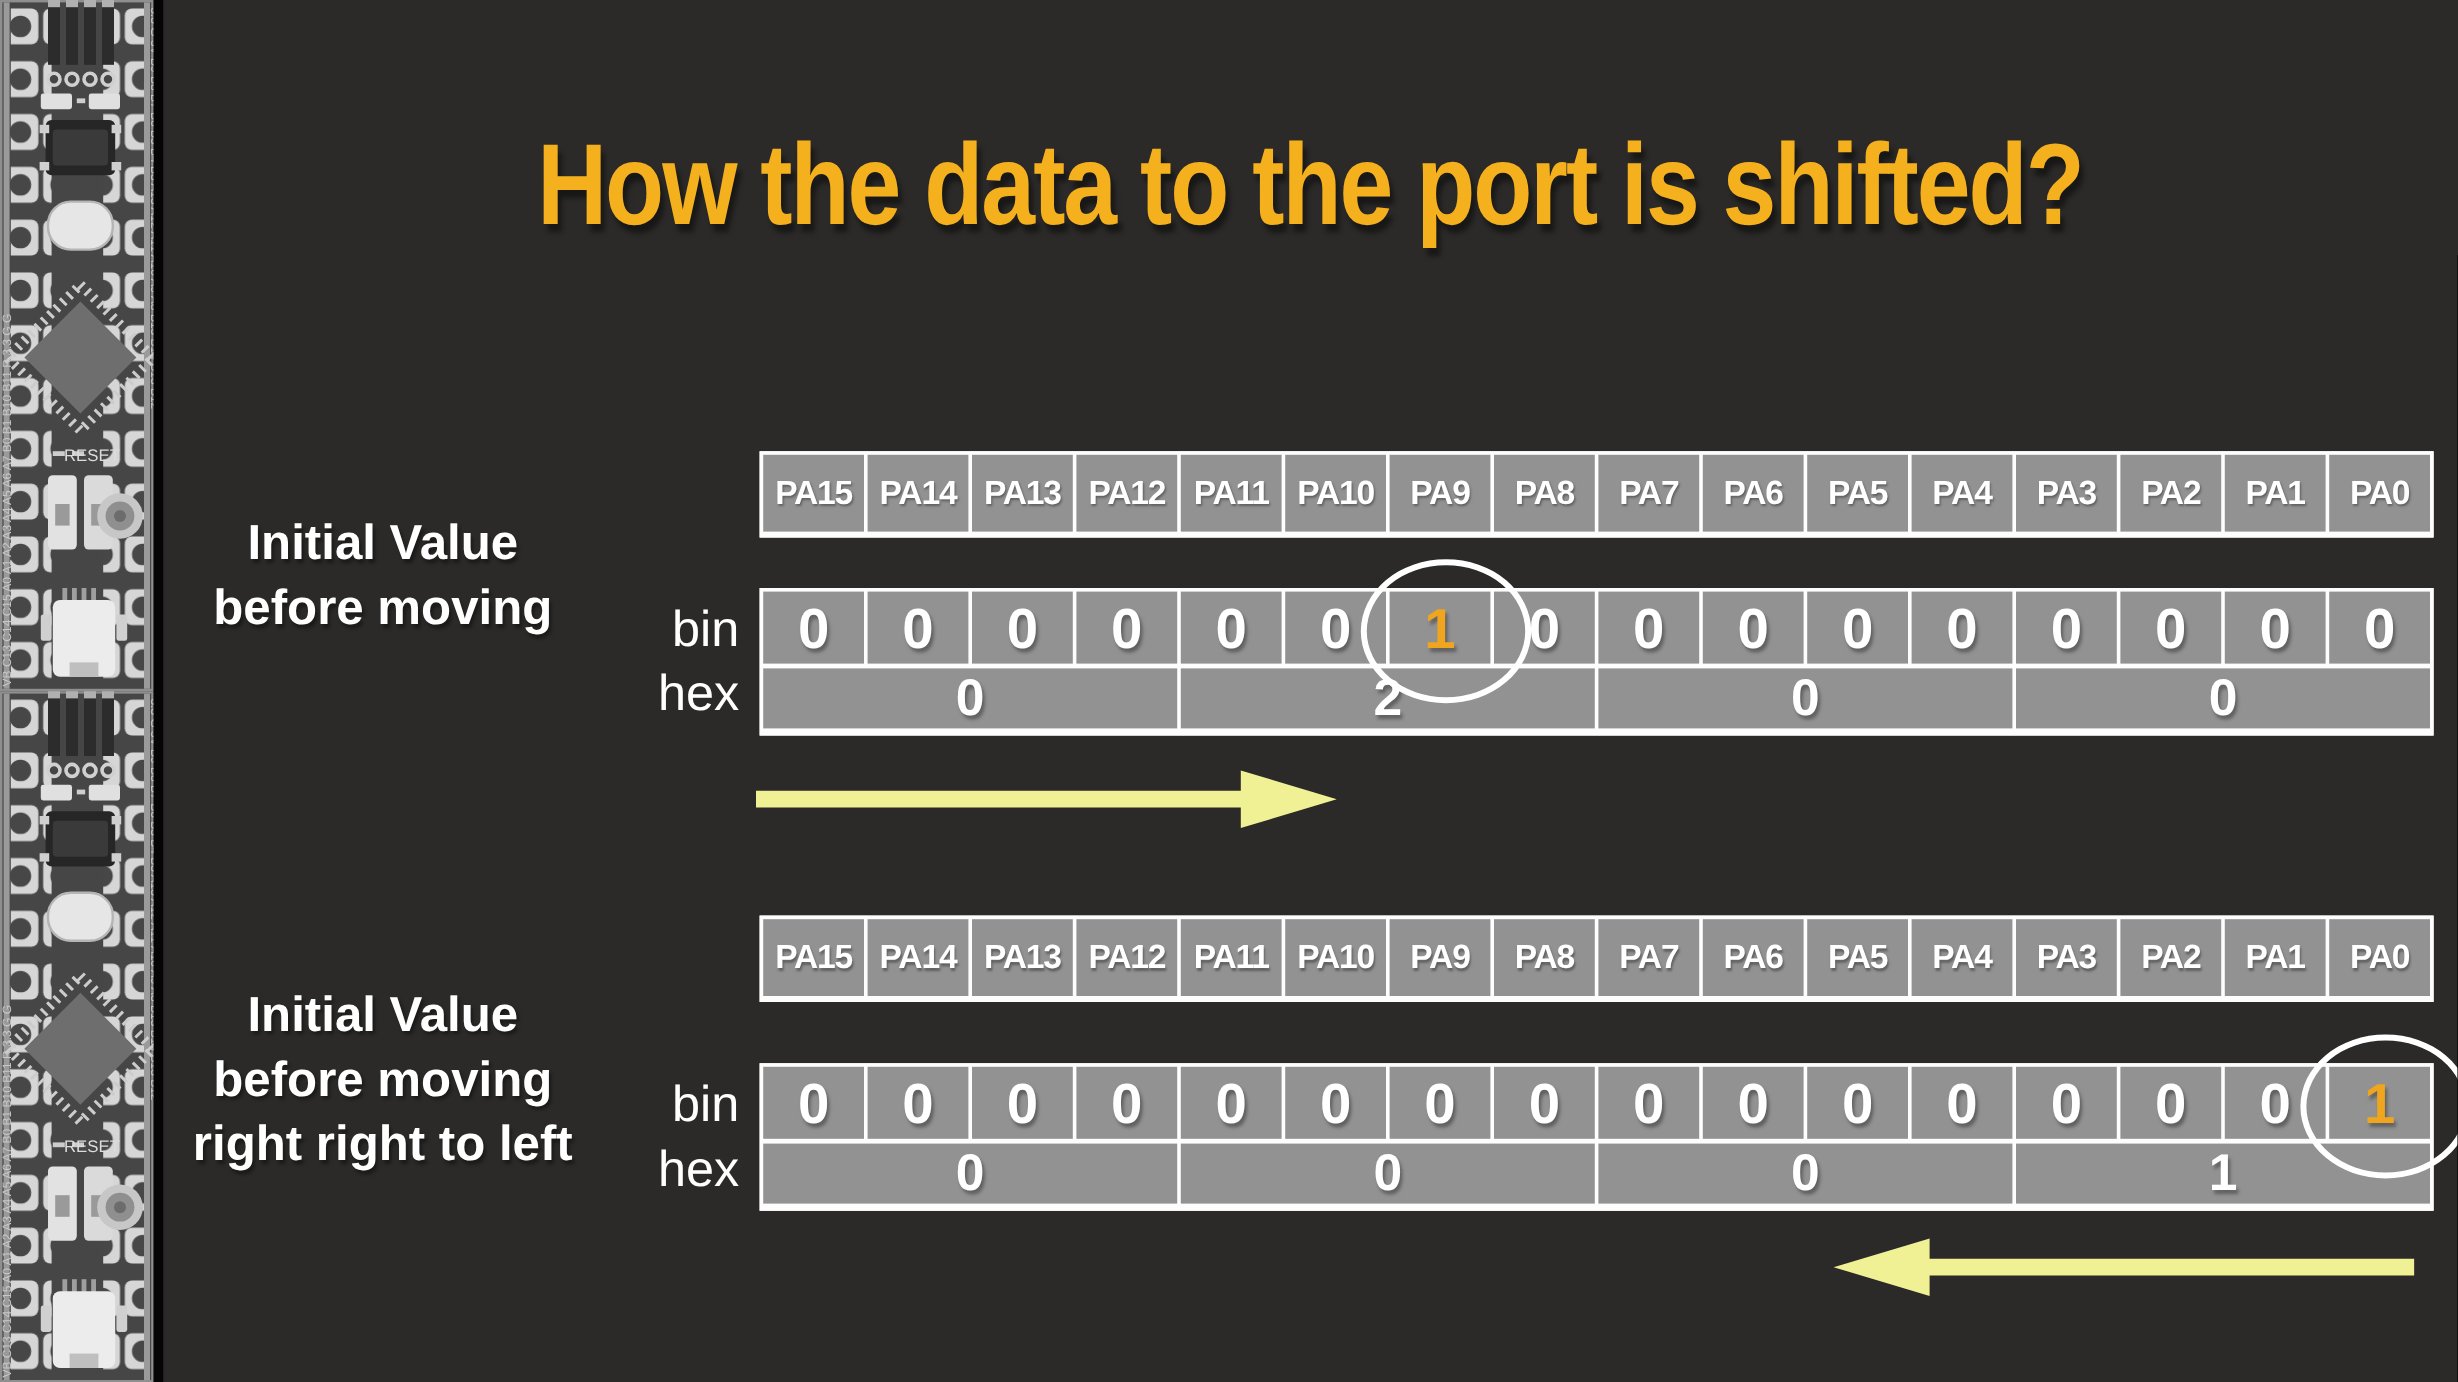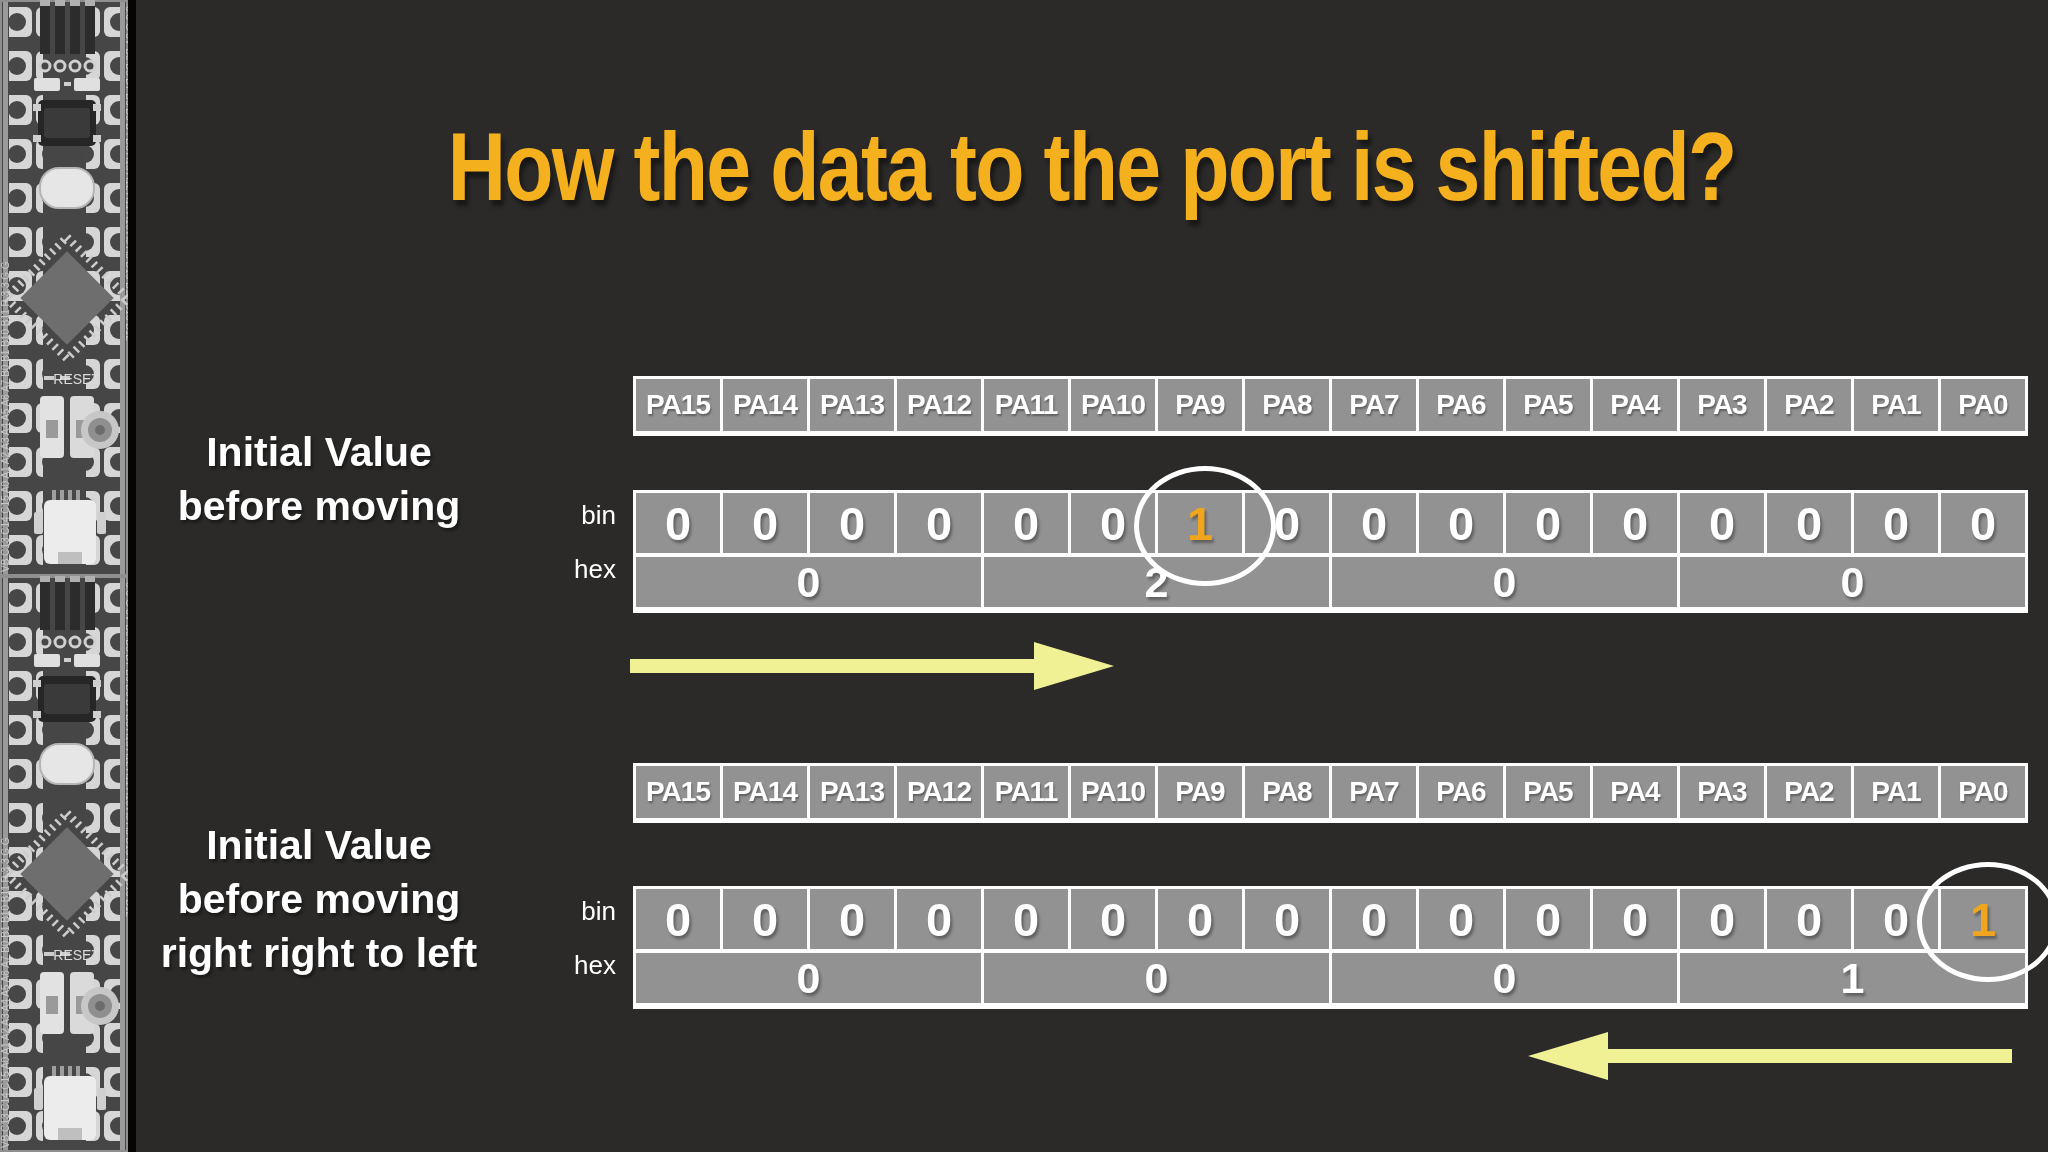--- a/index.html
+++ b/index.html
@@ -3,35 +3,35 @@
 <meta charset="utf-8">
 <style>
   html,body{margin:0;padding:0;background:#000;}
   .slide{position:relative;width:2048px;height:1152px;background:#2b2a29;overflow:hidden;
          font-family:"Liberation Sans",sans-serif;}
 
   
   .board-strip{position:absolute;left:0;top:0;width:136px;height:1152px;background:#000;}
 
   
-  .title{position:absolute;left:136px;right:0;top:96px;margin:16px;text-align:center;
+  .title{position:absolute;left:136px;right:0;top:96px;margin:4px;text-align:center;
          font-size:96px;font-weight:bold;color:#f5b01e;
          text-shadow:4px 6px 5px rgba(0,0,0,.45);}
   .title-inner{display:inline-block;transform:scaleX(.84);transform-origin:center;letter-spacing:-2px;white-space:nowrap;}
 
   
   .shift-section{position:absolute;inset:0;}
 
   .side-label{position:absolute;left:124px;width:390px;text-align:center;color:#fff;
               font-size:41px;font-weight:bold;line-height:54px;
               text-shadow:2px 3px 3px rgba(0,0,0,.4);}
   .row-tag{position:absolute;left:468px;width:148px;text-align:right;color:#fff;
-           font-size:26px;font-weight:400;}
-
-  .header-row{position:absolute;left:633px;width:1395px;height:60px;box-sizing:border-box;
+           font-size:42px;font-weight:400;}
+
+  .header-row{position:absolute;left:633px;width:1395px;height:72px;box-sizing:border-box;
               display:grid;grid-template-columns:repeat(16,1fr);gap:3px;background:#fdfdfd;
               border:3px solid #fdfdfd;border-bottom:5px solid #fdfdfd;}
   .hcell{background:#929292;color:#fff;font-weight:bold;font-size:28px;letter-spacing:-1px;
          display:flex;align-items:center;justify-content:center;
          text-shadow:1px 2px 2px rgba(0,0,0,.35);}
 
   .value-table{position:absolute;left:633px;width:1395px;box-sizing:border-box;
                display:flex;flex-direction:column;gap:4px;background:#fdfdfd;
                border:3px solid #fdfdfd;border-bottom:6px solid #fdfdfd;}
   .bin-row{display:grid;grid-template-columns:repeat(16,1fr);gap:3px;height:60px;}

